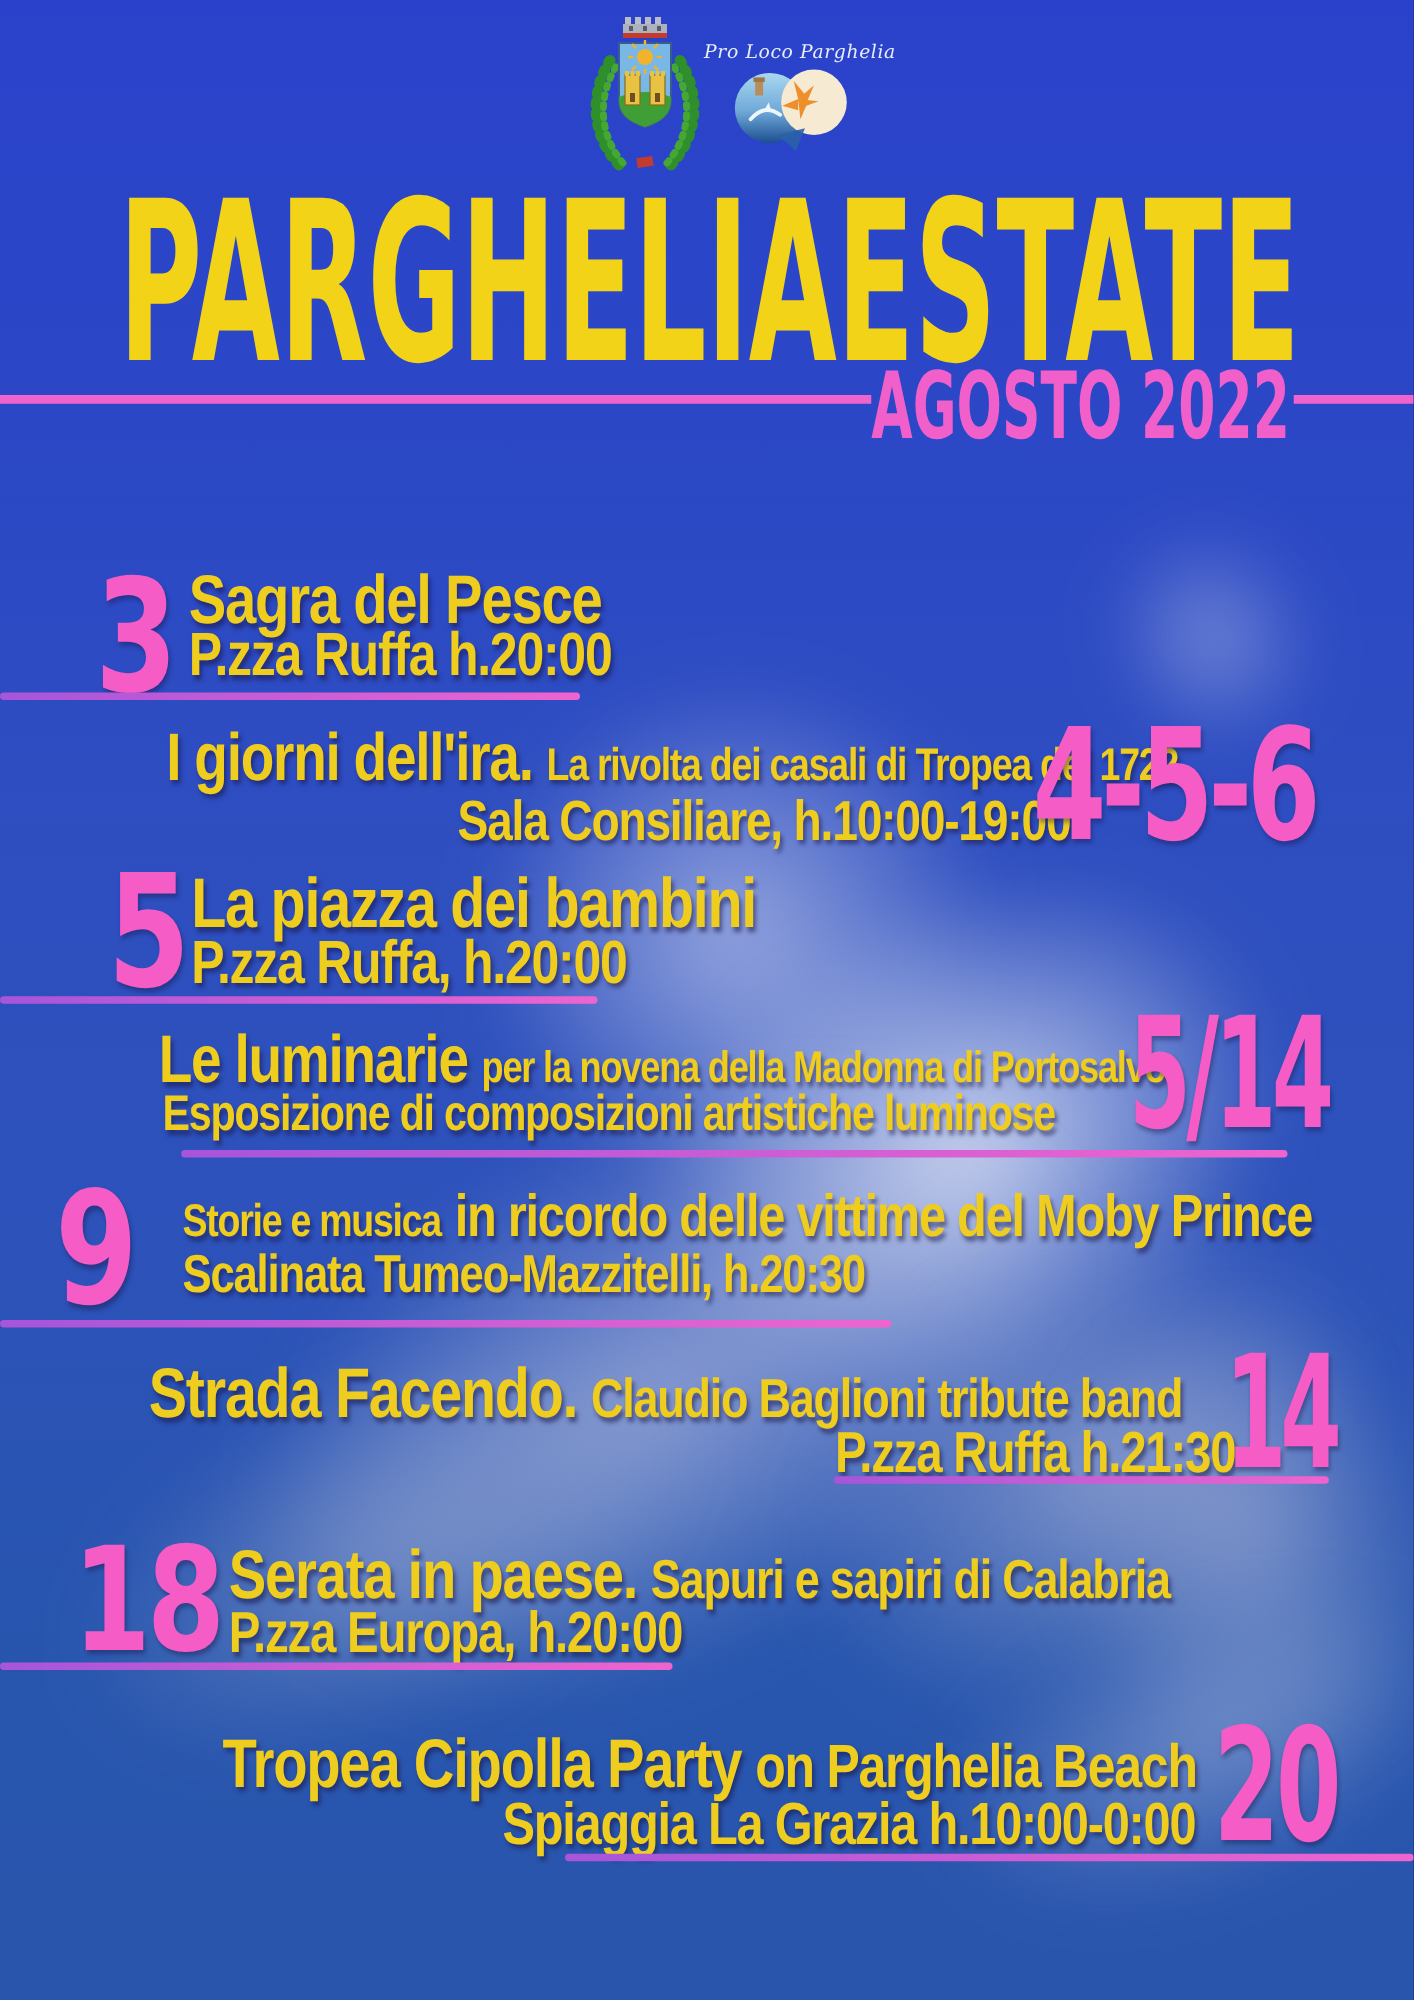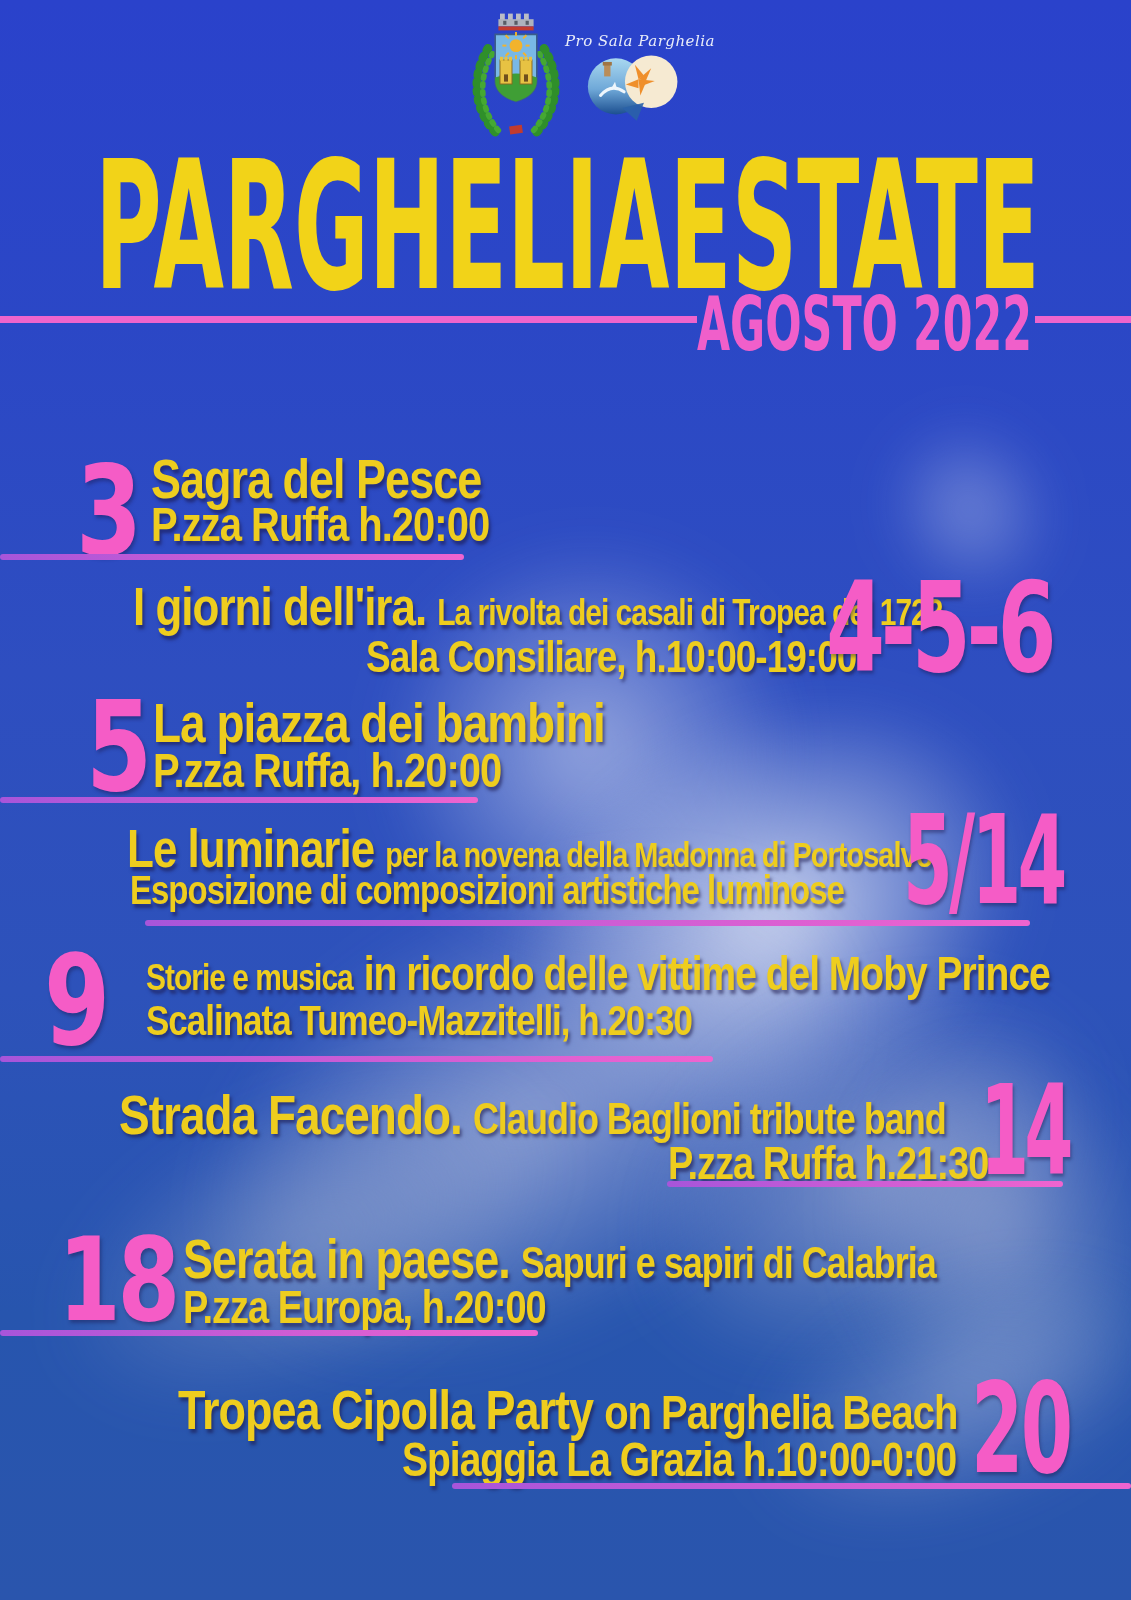--- a/index.html
+++ b/index.html
@@ -147,21 +147,21 @@
         <rect x="51" y="56" width="4" height="5" fill="#e7c243"></rect>
       <rect x="45" y="78" width="5" height="9" fill="#6e4f1d"></rect>
       <rect x="65" y="60" width="15" height="30" fill="#e7c243" stroke="#8a6a20" stroke-width="1.2"></rect>
       <rect x="65" y="56" width="4" height="5" fill="#e7c243"></rect>
         <rect x="70.5" y="56" width="4" height="5" fill="#e7c243"></rect>
         <rect x="76" y="56" width="4" height="5" fill="#e7c243"></rect>
       <rect x="70" y="78" width="5" height="9" fill="#6e4f1d"></rect>
     </g>
   </svg>
 
-  <div class="proloco-label">Pro Sala Parghelia</div>
+  <div class="proloco-label">Pro Loco Parghelia</div>
   <svg class="heartlogo" width="100" height="76" viewBox="0 0 110 84">
     <defs>
       <linearGradient id="sea" x1="0" y1="0" x2="0" y2="1">
         <stop offset="0" stop-color="#a9d8f0"></stop>
           <stop offset="55%" stop-color="#6fa8d8"></stop>
           <stop offset="100%" stop-color="#1c4f90"></stop>
       </linearGradient>
     </defs>
     <circle cx="35" cy="38" r="31" fill="url(#sea)"></circle>
     <circle cx="74" cy="33" r="29" fill="#f6ead2"></circle>

